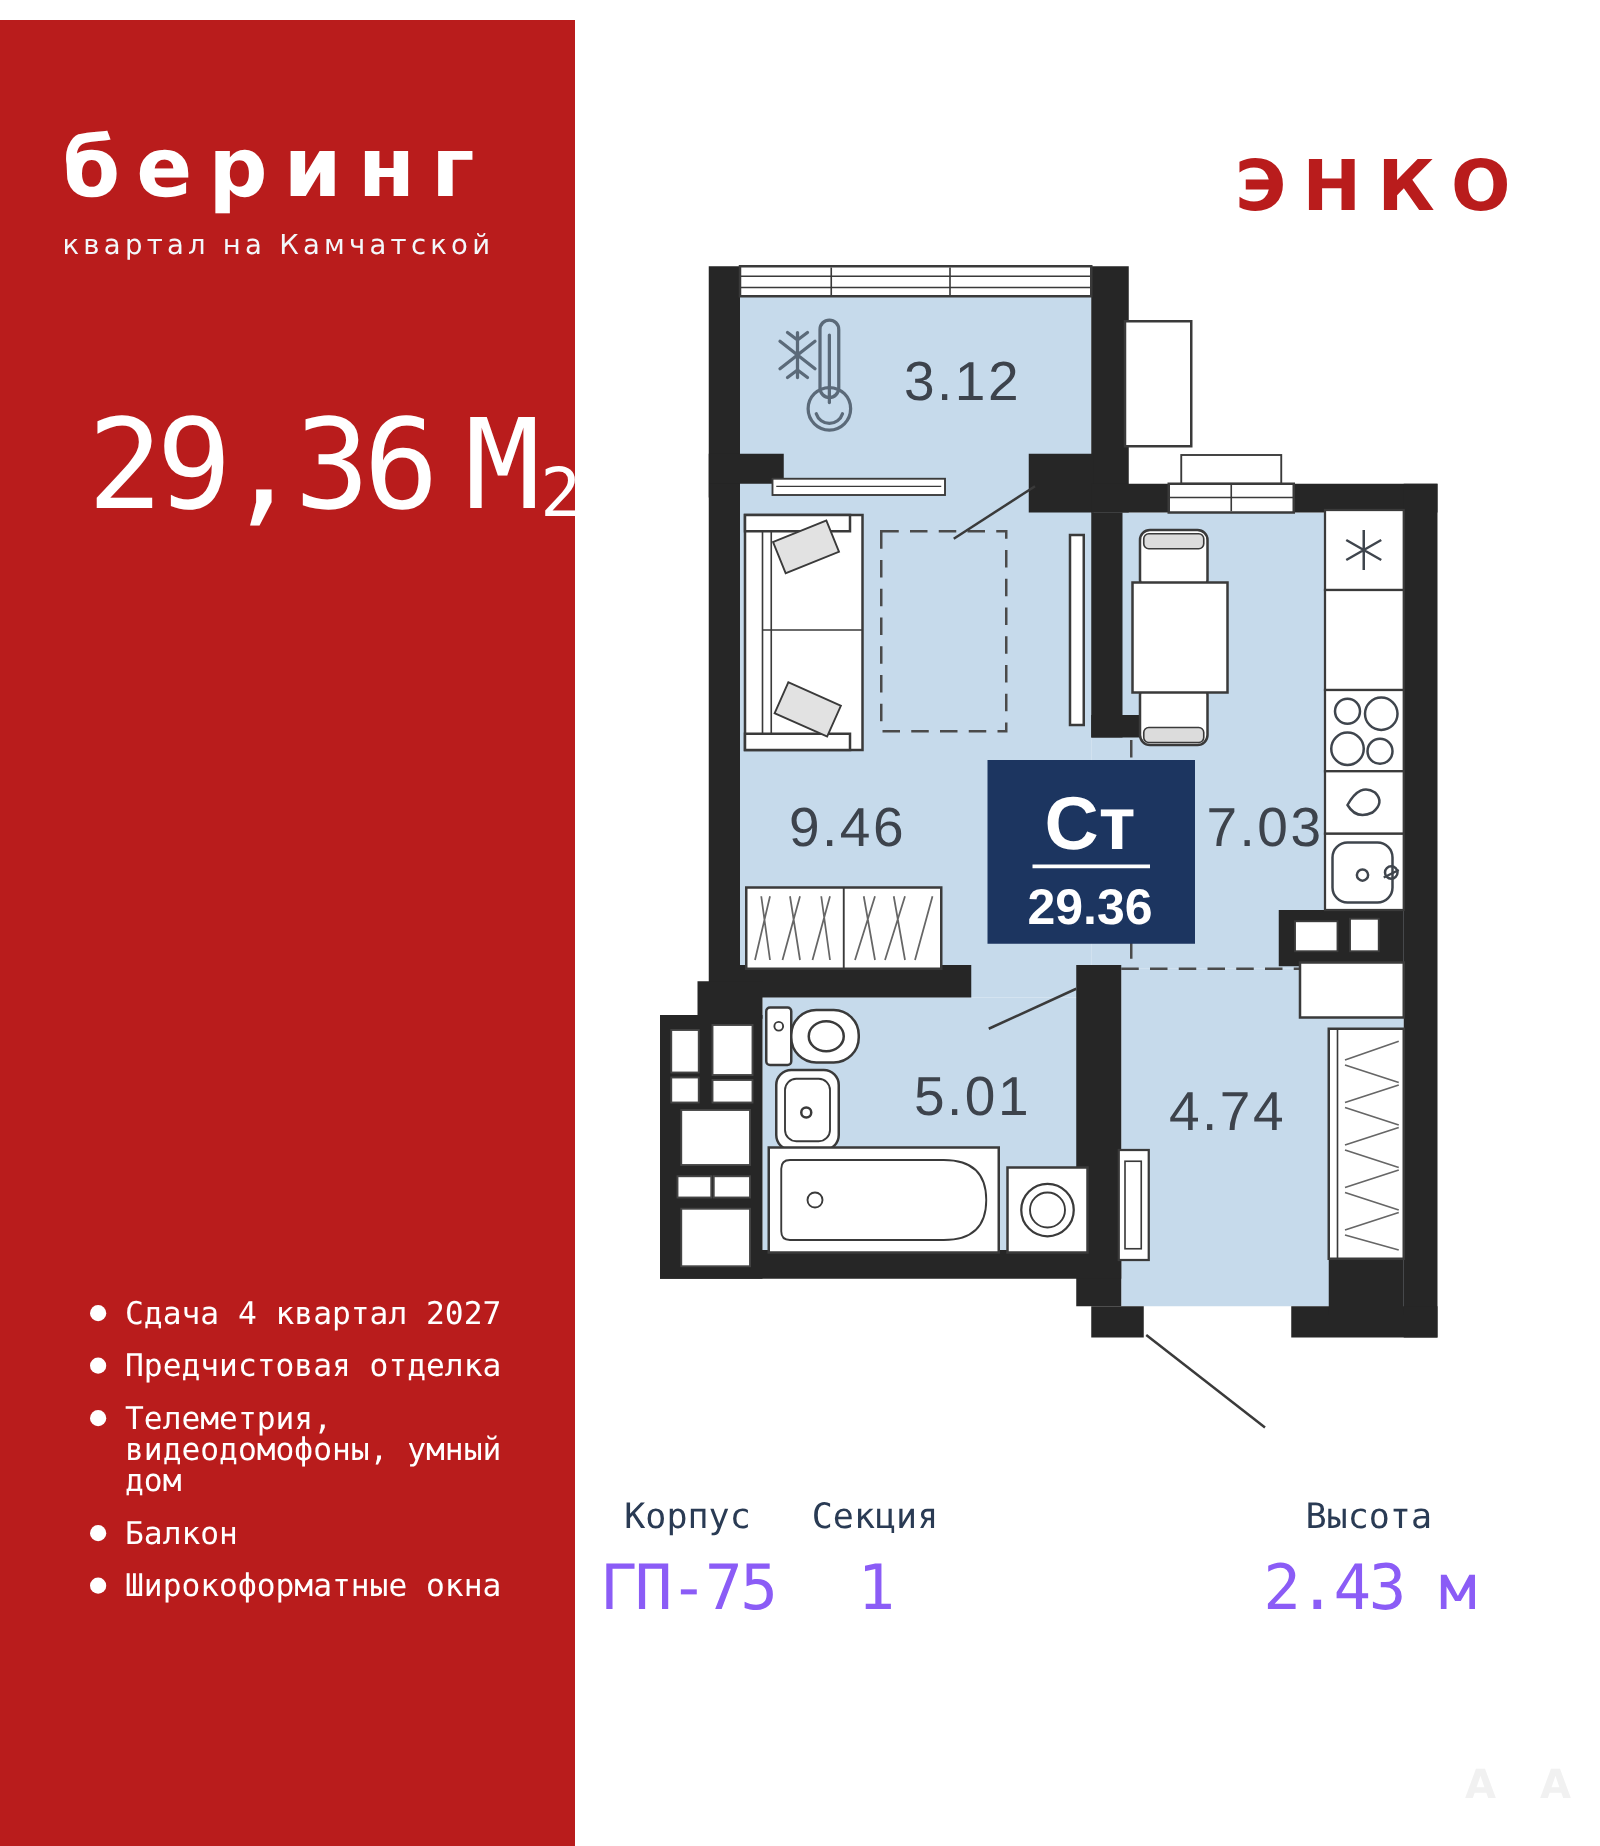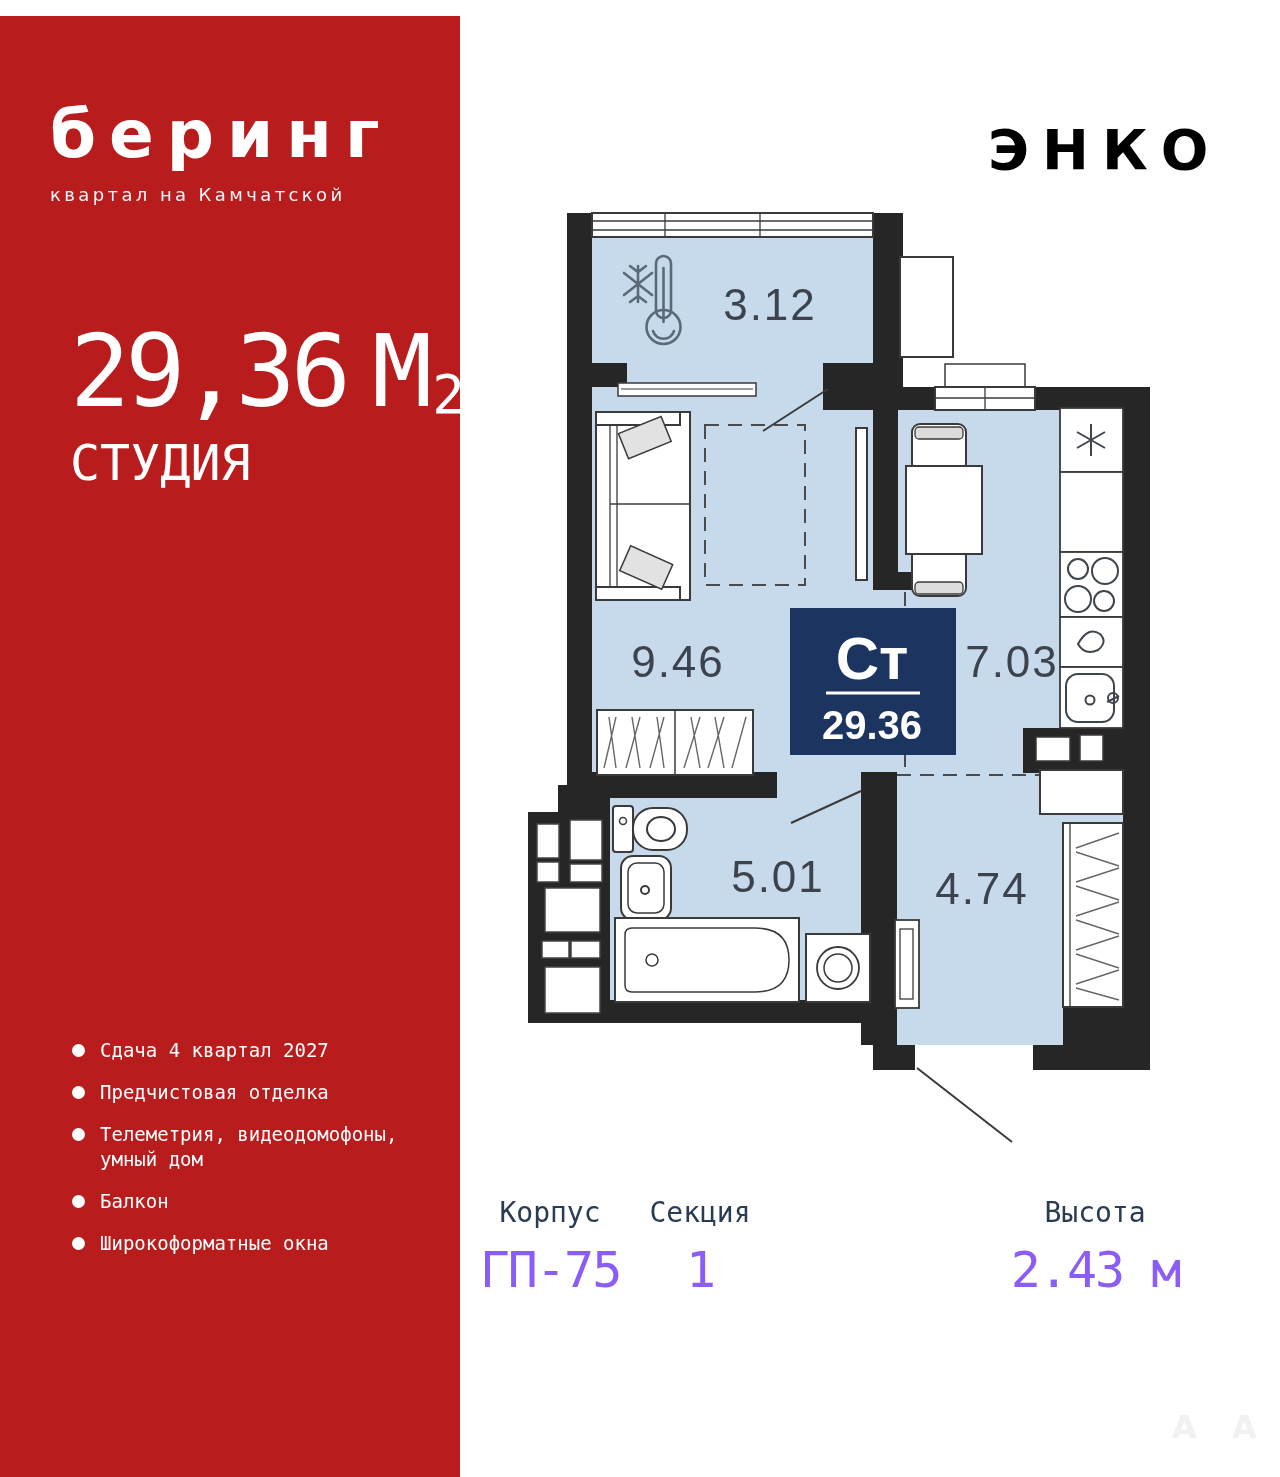--- a/index.html
+++ b/index.html
@@ -3,37 +3,37 @@
 <meta charset="utf-8">
 <style>
   html,body{margin:0;padding:0;background:#ffffff;}
   .page{position:relative;width:1280px;height:1477px;background:#ffffff;overflow:hidden;
         font-family:"DejaVu Sans", sans-serif;}
 
   
   .sidebar{position:absolute;left:0;top:16px;width:460px;height:1477px;background:#b91c1c;color:#ffffff;}
   .logo{position:absolute;left:50px;top:86px;}
   .logo-title{font-weight:700;font-size:66px;line-height:1;letter-spacing:13px;color:#ffffff;}
-  .logo-sub{margin-top:16px;font-size:18px;letter-spacing:3.4px;font-weight:400;color:#f3f7fa;white-space:nowrap;}
+  .logo-sub{margin-top:16px;font-size:22px;letter-spacing:3.4px;font-weight:400;color:#f3f7fa;white-space:nowrap;}
   .area-block{position:absolute;left:70px;top:306px;display:flex;align-items:flex-end;
               font-family:"DejaVu Sans Mono", monospace;}
   .area-value{font-size:100px;line-height:1;letter-spacing:-5px;}
   .area-unit{font-size:100px;line-height:1;margin-left:26px;}
   .area-sup{font-size:54px;line-height:1;margin-top:-8px;}
   .type-label{position:absolute;left:70px;top:418px;font-family:"DejaVu Sans Mono", monospace;
               font-size:50px;letter-spacing:0px;}
   .features{position:absolute;left:72px;top:1022px;width:330px;margin:0;padding:0 0 0 28px;list-style:none;
-            font-family:"DejaVu Sans Mono", monospace;font-size:19px;line-height:25px;color:#ffffff;}
+            font-family:"DejaVu Sans Mono", monospace;font-size:25px;line-height:25px;color:#ffffff;}
   .features li{position:relative;margin-bottom:17px;}
   .features li::before{content:"";position:absolute;left:-28px;top:6px;width:13px;height:13px;
                        border-radius:50%;background:#ffffff;}
 
   
   .enko{position:absolute;left:988px;top:122px;font-weight:700;font-size:56px;letter-spacing:13px;
-        color:#000000;line-height:1;}
+        color:#b91c1c;line-height:1;}
 
   
   .info-col{position:absolute;top:1196px;transform:translateX(-50%);text-align:center;
             font-family:"DejaVu Sans Mono", monospace;white-space:nowrap;}
   .info-label{font-size:28px;color:#2a3b54;}
   .info-value{margin-top:12px;font-size:50px;letter-spacing:-2px;color:#8b5cf6;}
   .col-1{left:550px;} .col-2{left:700px;} .col-3{left:878px;} .col-4{left:1095px;}
 
   
   .watermark{position:absolute;top:1408px;font-size:32px;font-weight:700;color:#f1f1f1;}
@@ -49,21 +49,20 @@
   <div class="sidebar">
     <div class="logo">
       <div class="logo-title">беринг</div>
       <div class="logo-sub">квартал на Камчатской</div>
     </div>
     <div class="area-block">
       <span class="area-value">29,36</span>
       <span class="area-unit">М</span>
       <span class="area-sup">2</span>
     </div>
-    <div class="type-label">СТУДИЯ</div>
     <ul class="features">
       <li>Сдача 4 квартал 2027</li>
       <li>Предчистовая отделка</li>
       <li>Телеметрия, видеодомофоны, умный дом</li>
       <li>Балкон</li>
       <li>Широкоформатные окна</li>
     </ul>
   </div>
 
   <div class="enko">ЭНКО</div>

